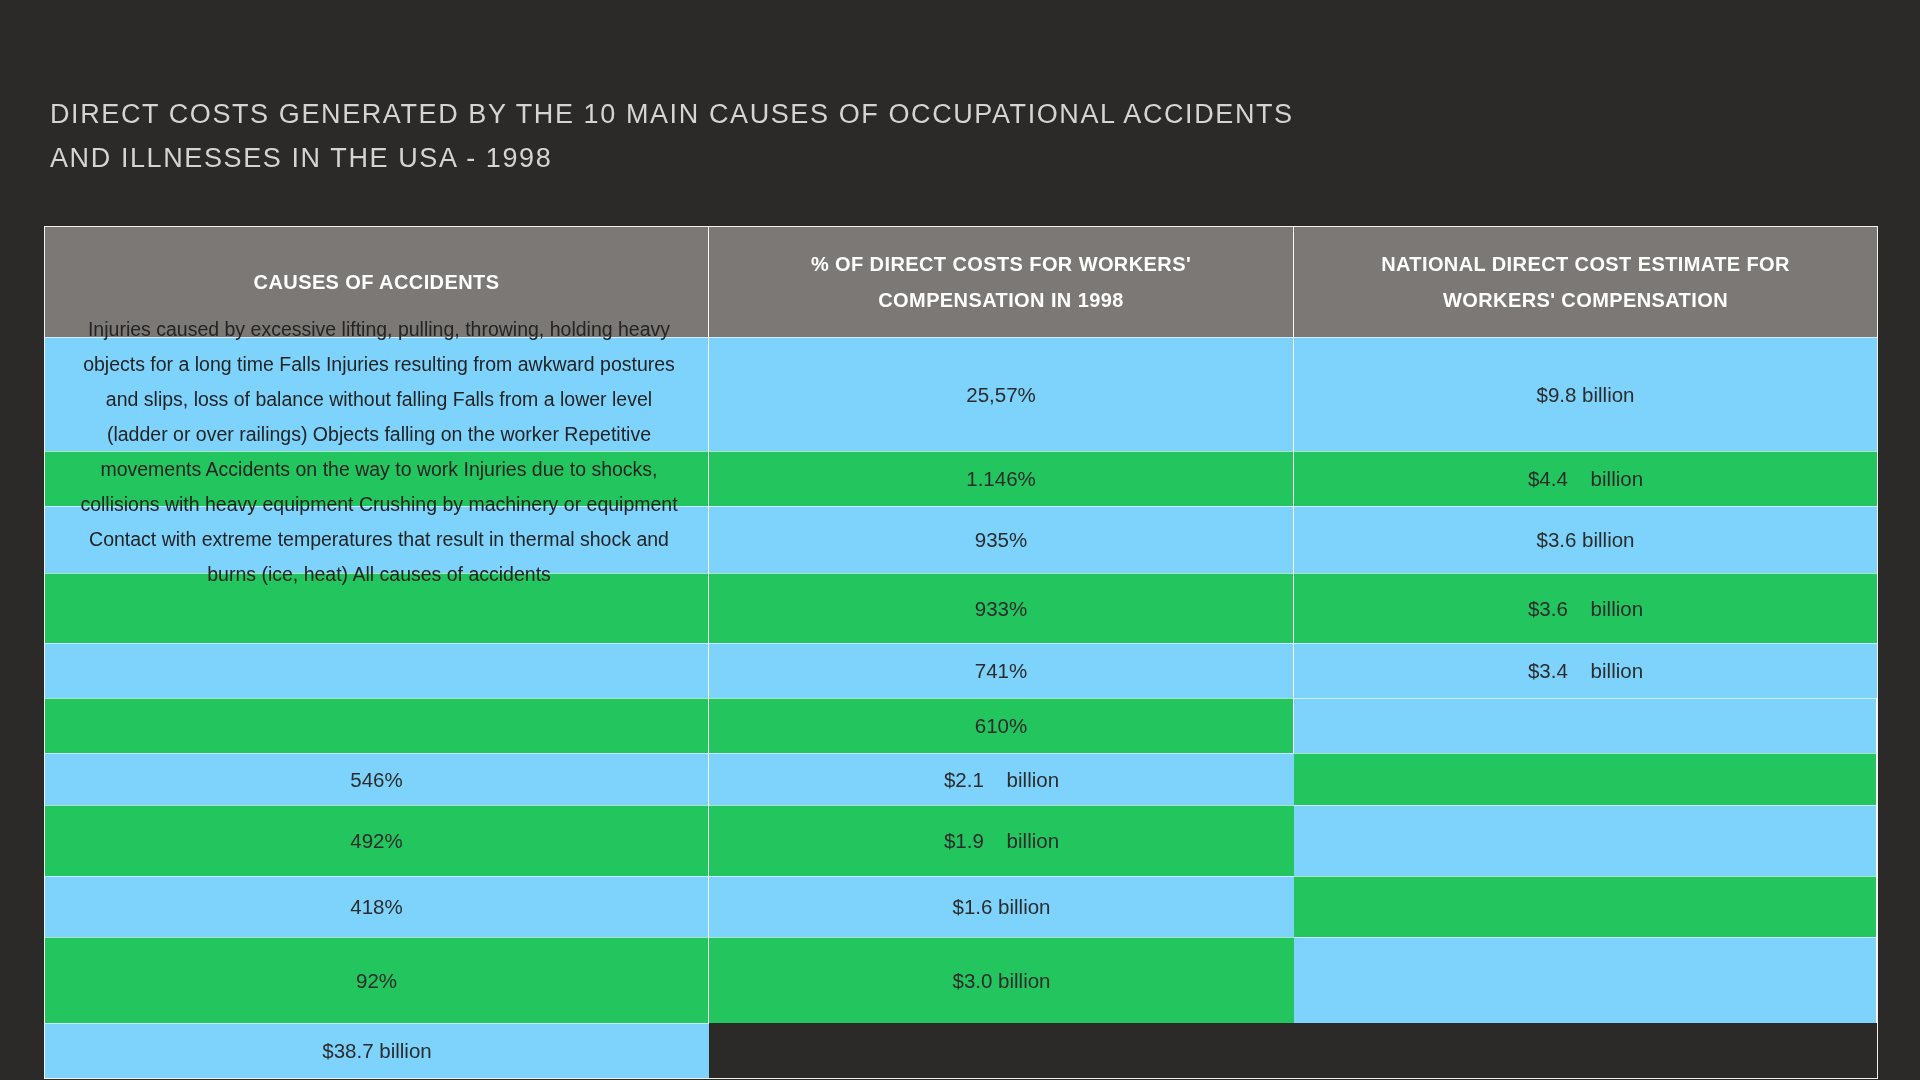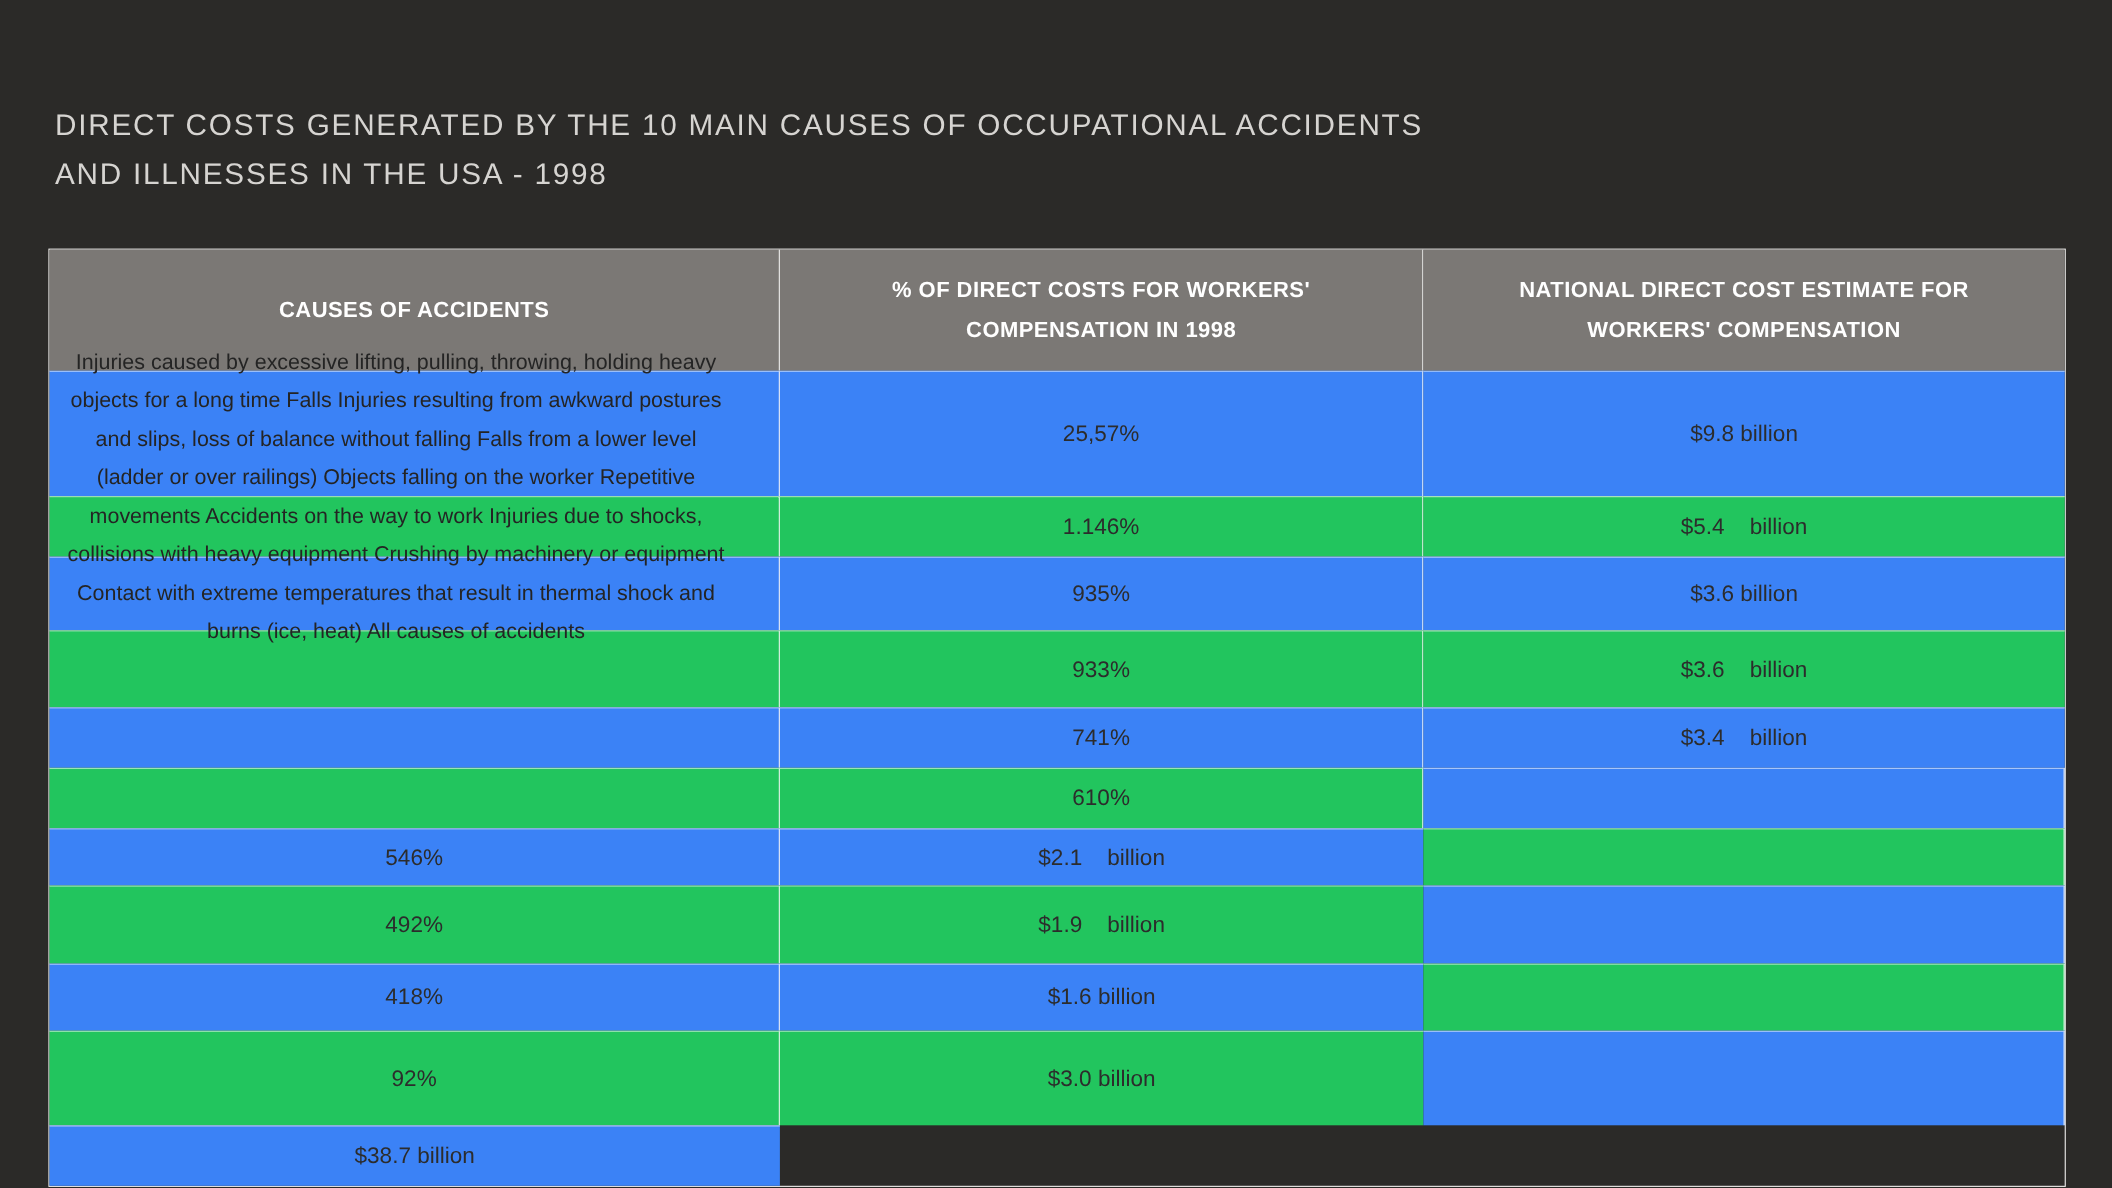--- a/index.html
+++ b/index.html
@@ -47,27 +47,27 @@
     font-size: 20px;
     line-height: 36px;
     letter-spacing: 0.4px;
     padding: 0 58px;
   }
   .body {
     font-size: 20.5px;
     color: #2c2c2c;
     border-top: 1px solid rgba(255,255,255,0.6);
   }
-  .dark  { background: #3b82f6; }
+  .dark  { background: #7dd3fc; }
   .light { background: #22c55e; }
   .cost  { white-space: pre; }
 
   .causes {
     position: absolute;
-    left: 30px;
+    left: 49px;
     top: 312px;
     width: 660px;
     padding: 0 28px;
     text-align: center;
     font-size: 19.5px;
     line-height: 35px;
     color: #242424;
   }
 </style>
 </head>
@@ -85,21 +85,21 @@
     <div class="cell header col1">CAUSES OF ACCIDENTS</div>
     <div class="cell header col2">% OF DIRECT COSTS FOR WORKERS' COMPENSATION IN 1998</div>
     <div class="cell header col3">NATIONAL DIRECT COST ESTIMATE FOR WORKERS' COMPENSATION</div>
 
     <div class="cell body col1 dark"></div>
     <div class="cell body col2 dark">25,57%</div>
     <div class="cell body col3 dark cost">$9.8 billion</div>
 
     <div class="cell body col1 light"></div>
     <div class="cell body col2 light">1.146%</div>
-    <div class="cell body col3 light cost">$5.4    billion</div>
+    <div class="cell body col3 light cost">$4.4    billion</div>
 
     <div class="cell body col1 dark"></div>
     <div class="cell body col2 dark">935%</div>
     <div class="cell body col3 dark cost">$3.6 billion</div>
 
     <div class="cell body col1 light"></div>
     <div class="cell body col2 light">933%</div>
     <div class="cell body col3 light cost">$3.6    billion</div>
 
     <div class="cell body col1 dark"></div>

